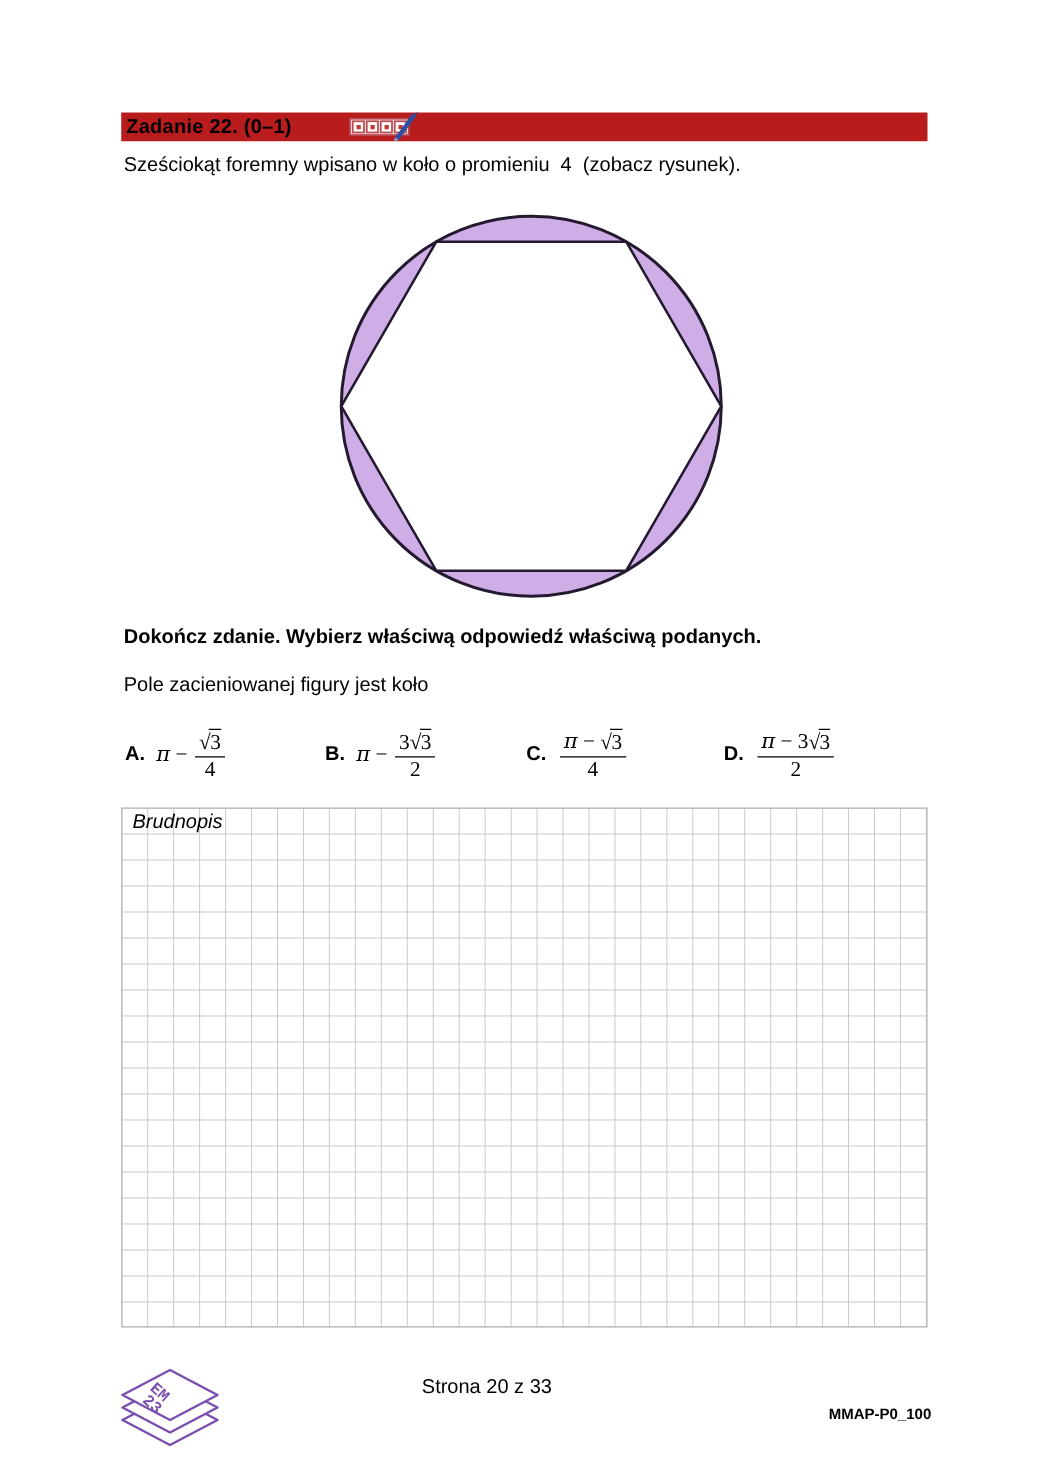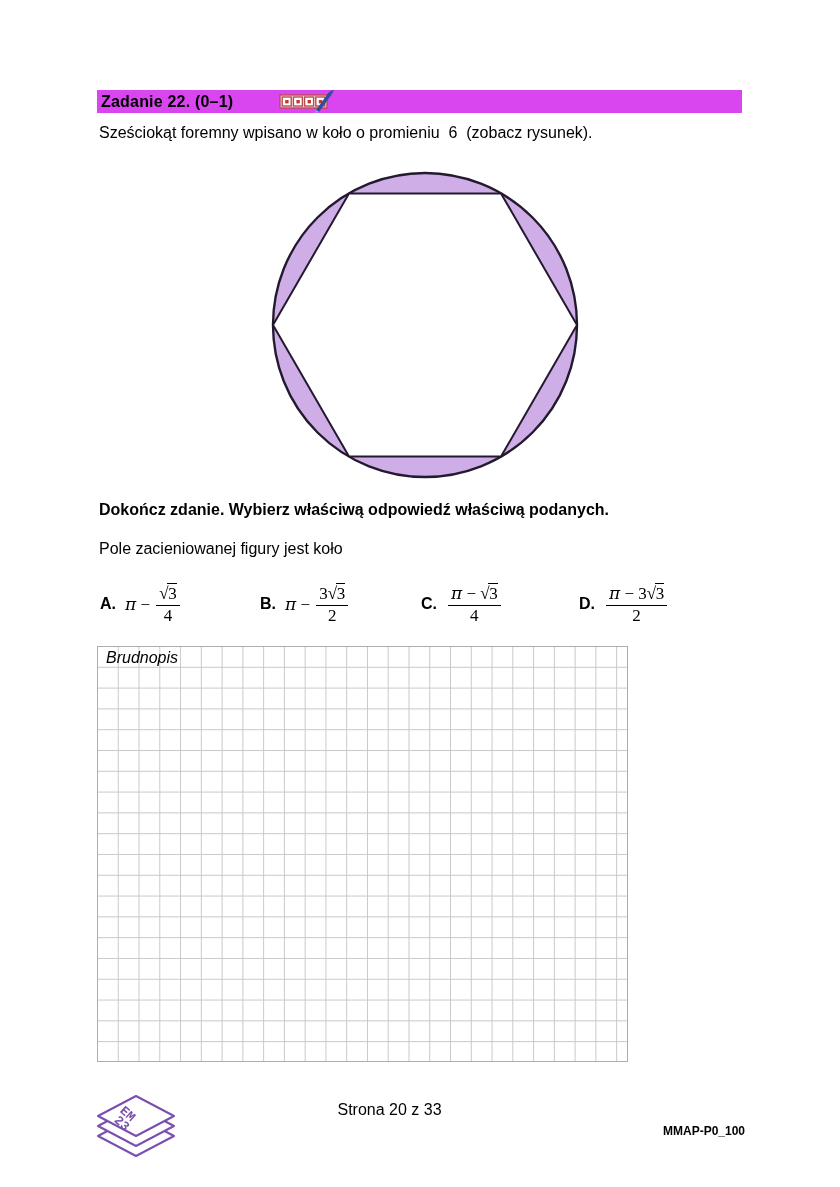--- a/index.html
+++ b/index.html
@@ -12,21 +12,21 @@
     height: 1187px;
     background: #fff;
     overflow: hidden;
   }
 
   
   .task-bar {
     position: absolute;
     left: 97px; top: 90px;
     width: 645px; height: 23px;
-    background: #d946ef;
+    background: #b91c1c;
     display: flex;
     align-items: center;
   }
   .task-title {
     font-size: 16px;
     font-weight: bold;
     padding-left: 4px;
     letter-spacing: 0.2px;
   }
   .answer-icon {
@@ -114,21 +114,21 @@
   .rad-arg {
     border-top: 1.3px solid #000;
     margin-left: -0.5px;
     padding: 0 1px;
   }
 
   
   .scratchpad {
     position: absolute;
     left: 97px; top: 646px;
-    width: 531px; height: 416px;
+    width: 645px; height: 416px;
     border: 1px solid #adadad;
     background-image:
       linear-gradient(to right, #c9c9c9 1px, transparent 1px),
       linear-gradient(to bottom, #c9c9c9 1px, transparent 1px);
     background-size: 20.77px 20.8px;
     background-position: -1px -1px;
   }
   .scratchpad-label {
     position: absolute;
     left: 8px; top: 2px;
@@ -179,21 +179,21 @@
         <rect x="39.8" y="12" width="3.4" height="3.4"></rect>
       </g>
       <g>
         <path d="M37 22 L50 4 L53 6 L40 24 Z" fill="#2b4ea2"></path>
         <path d="M37 22 L40 24 L36 25 Z" fill="#8fa6d8"></path>
         <path d="M50 4 L53 6 L55 1.5 Z" fill="#2b4ea2"></path>
       </g>
     </svg>
   </div>
 
-  <div class="intro">Sześciokąt foremny wpisano w koło o promieniu  6  (zobacz rysunek).</div>
+  <div class="intro">Sześciokąt foremny wpisano w koło o promieniu  4  (zobacz rysunek).</div>
 
   <div class="figure-wrap">
     <svg width="320" height="320" viewBox="-160 -160 320 320">
       <circle cx="0" cy="0" r="152" fill="#cfaee8" stroke="#241a30" stroke-width="2.4"></circle>
       <polygon points="152,0 76,131.6 -76,131.6 -152,0 -76,-131.6 76,-131.6" fill="#ffffff" stroke="#241a30" stroke-width="2"></polygon>
     </svg>
   </div>
 
   <div class="instruction">Dokończ zdanie. Wybierz właściwą odpowiedź właściwą podanych.</div>
 

